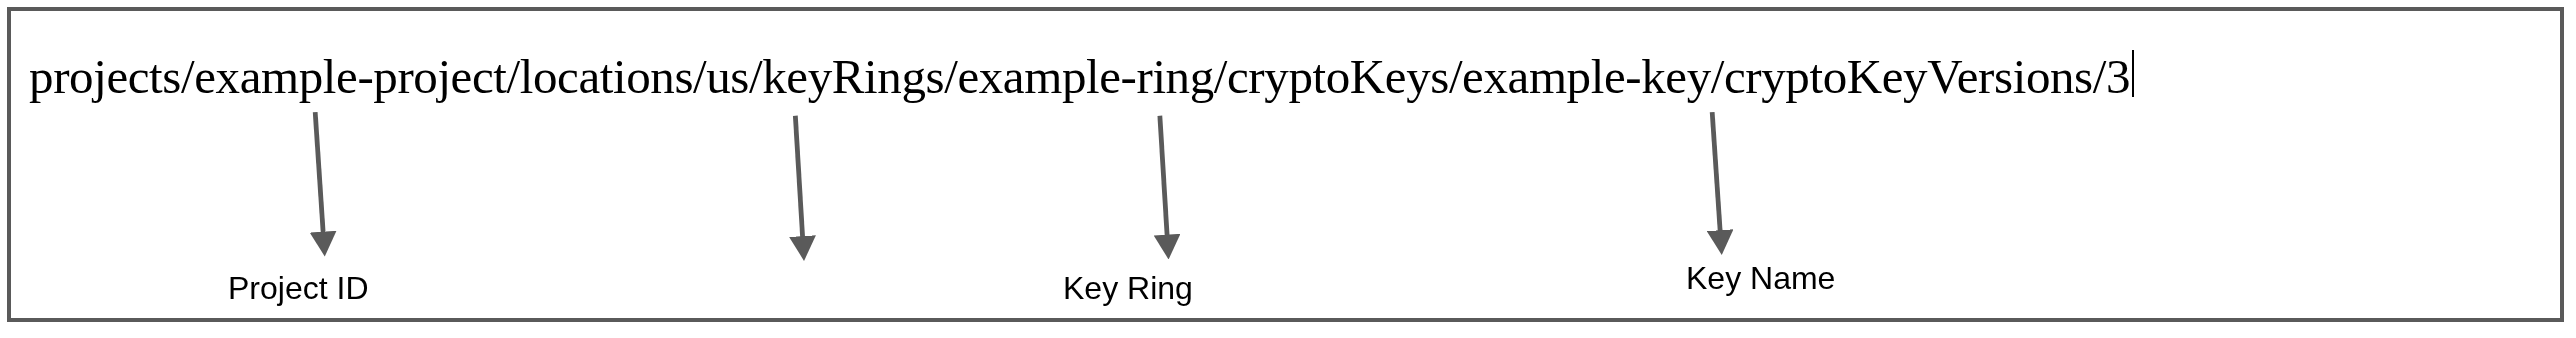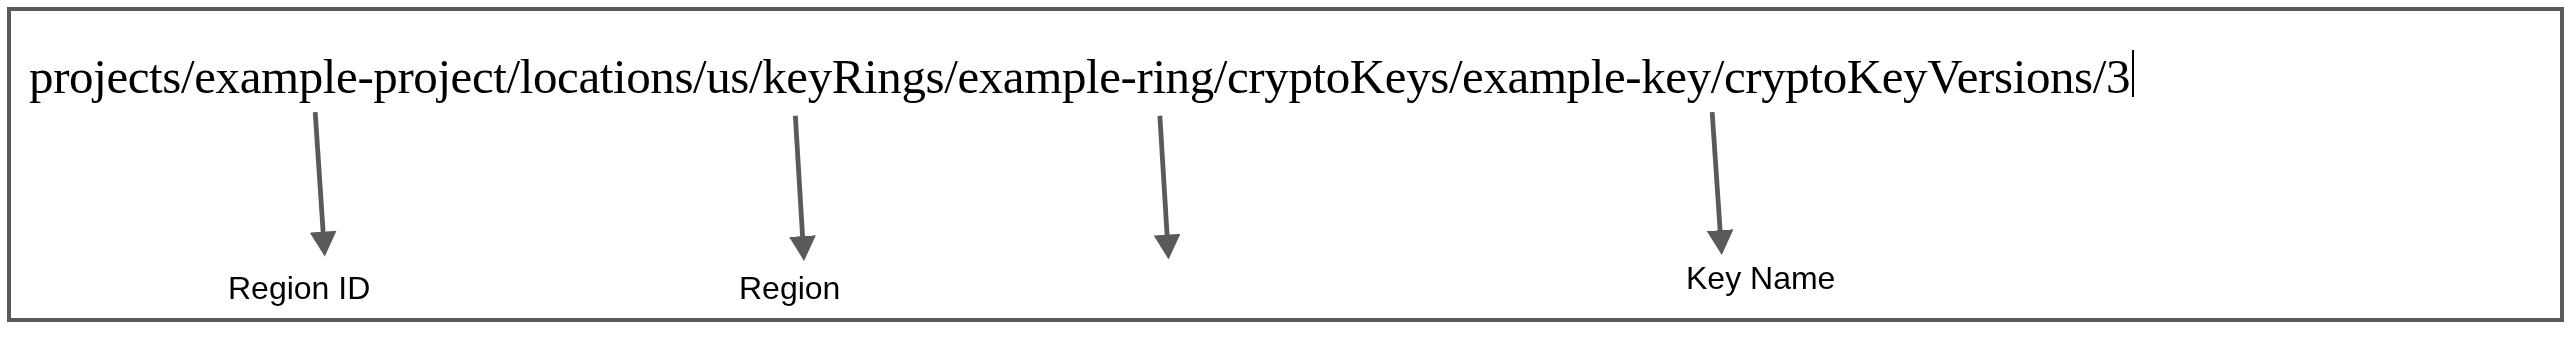--- a/index.html
+++ b/index.html
@@ -101,21 +101,21 @@
 
     <line x1="428" y1="152" x2="439" y2="318" stroke="#5a5a5a" stroke-width="6.5" marker-end="url(#ahead)"></line>
 
     <line x1="1080" y1="157" x2="1090" y2="324" stroke="#5a5a5a" stroke-width="6.5" marker-end="url(#ahead)"></line>
 
     <line x1="1575" y1="157" x2="1585" y2="322" stroke="#5a5a5a" stroke-width="6.5" marker-end="url(#ahead)"></line>
 
     <line x1="2325" y1="152" x2="2336" y2="316" stroke="#5a5a5a" stroke-width="6.5" marker-end="url(#ahead)"></line>
   </svg>
 
-  <div class="callout-label lbl-project">Region ID</div>
+  <div class="callout-label lbl-project">Project ID</div>
 
-  <div class="callout-label lbl-region">Region</div>
 
+  <div class="callout-label lbl-keyring">Key Ring</div>
 
   <div class="callout-label lbl-keyname">Key Name</div>
 
 </div>
 
 
 </body></html>

